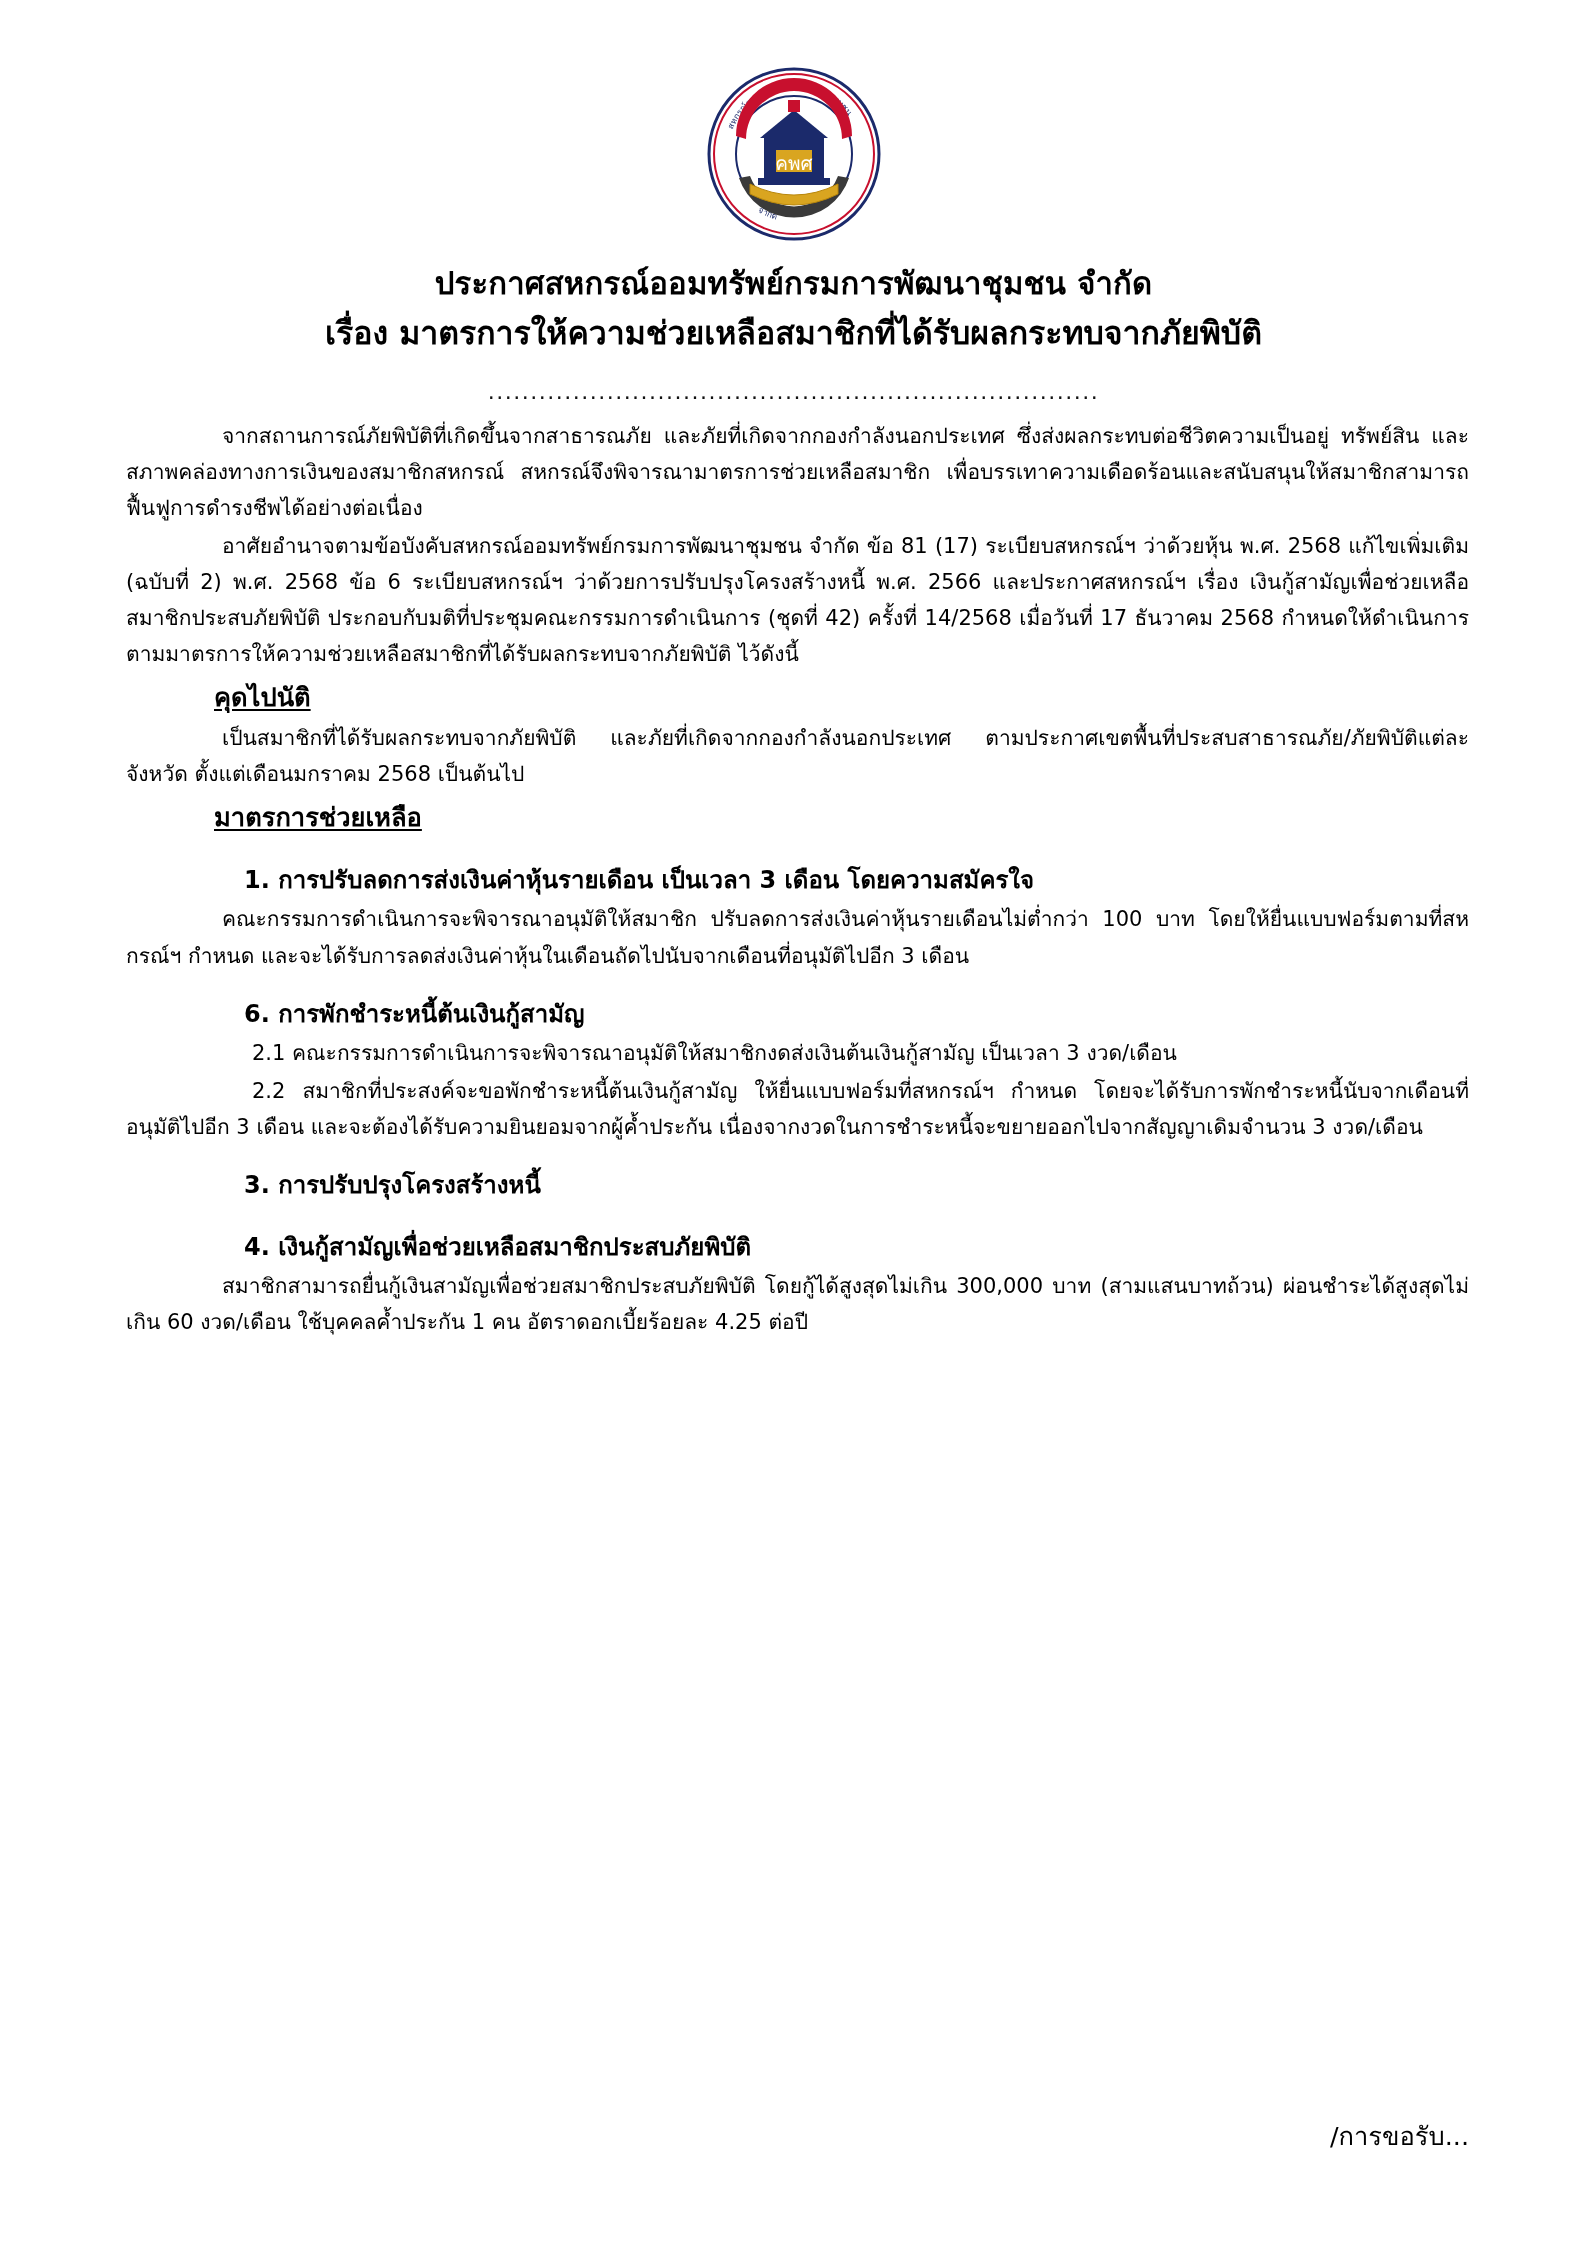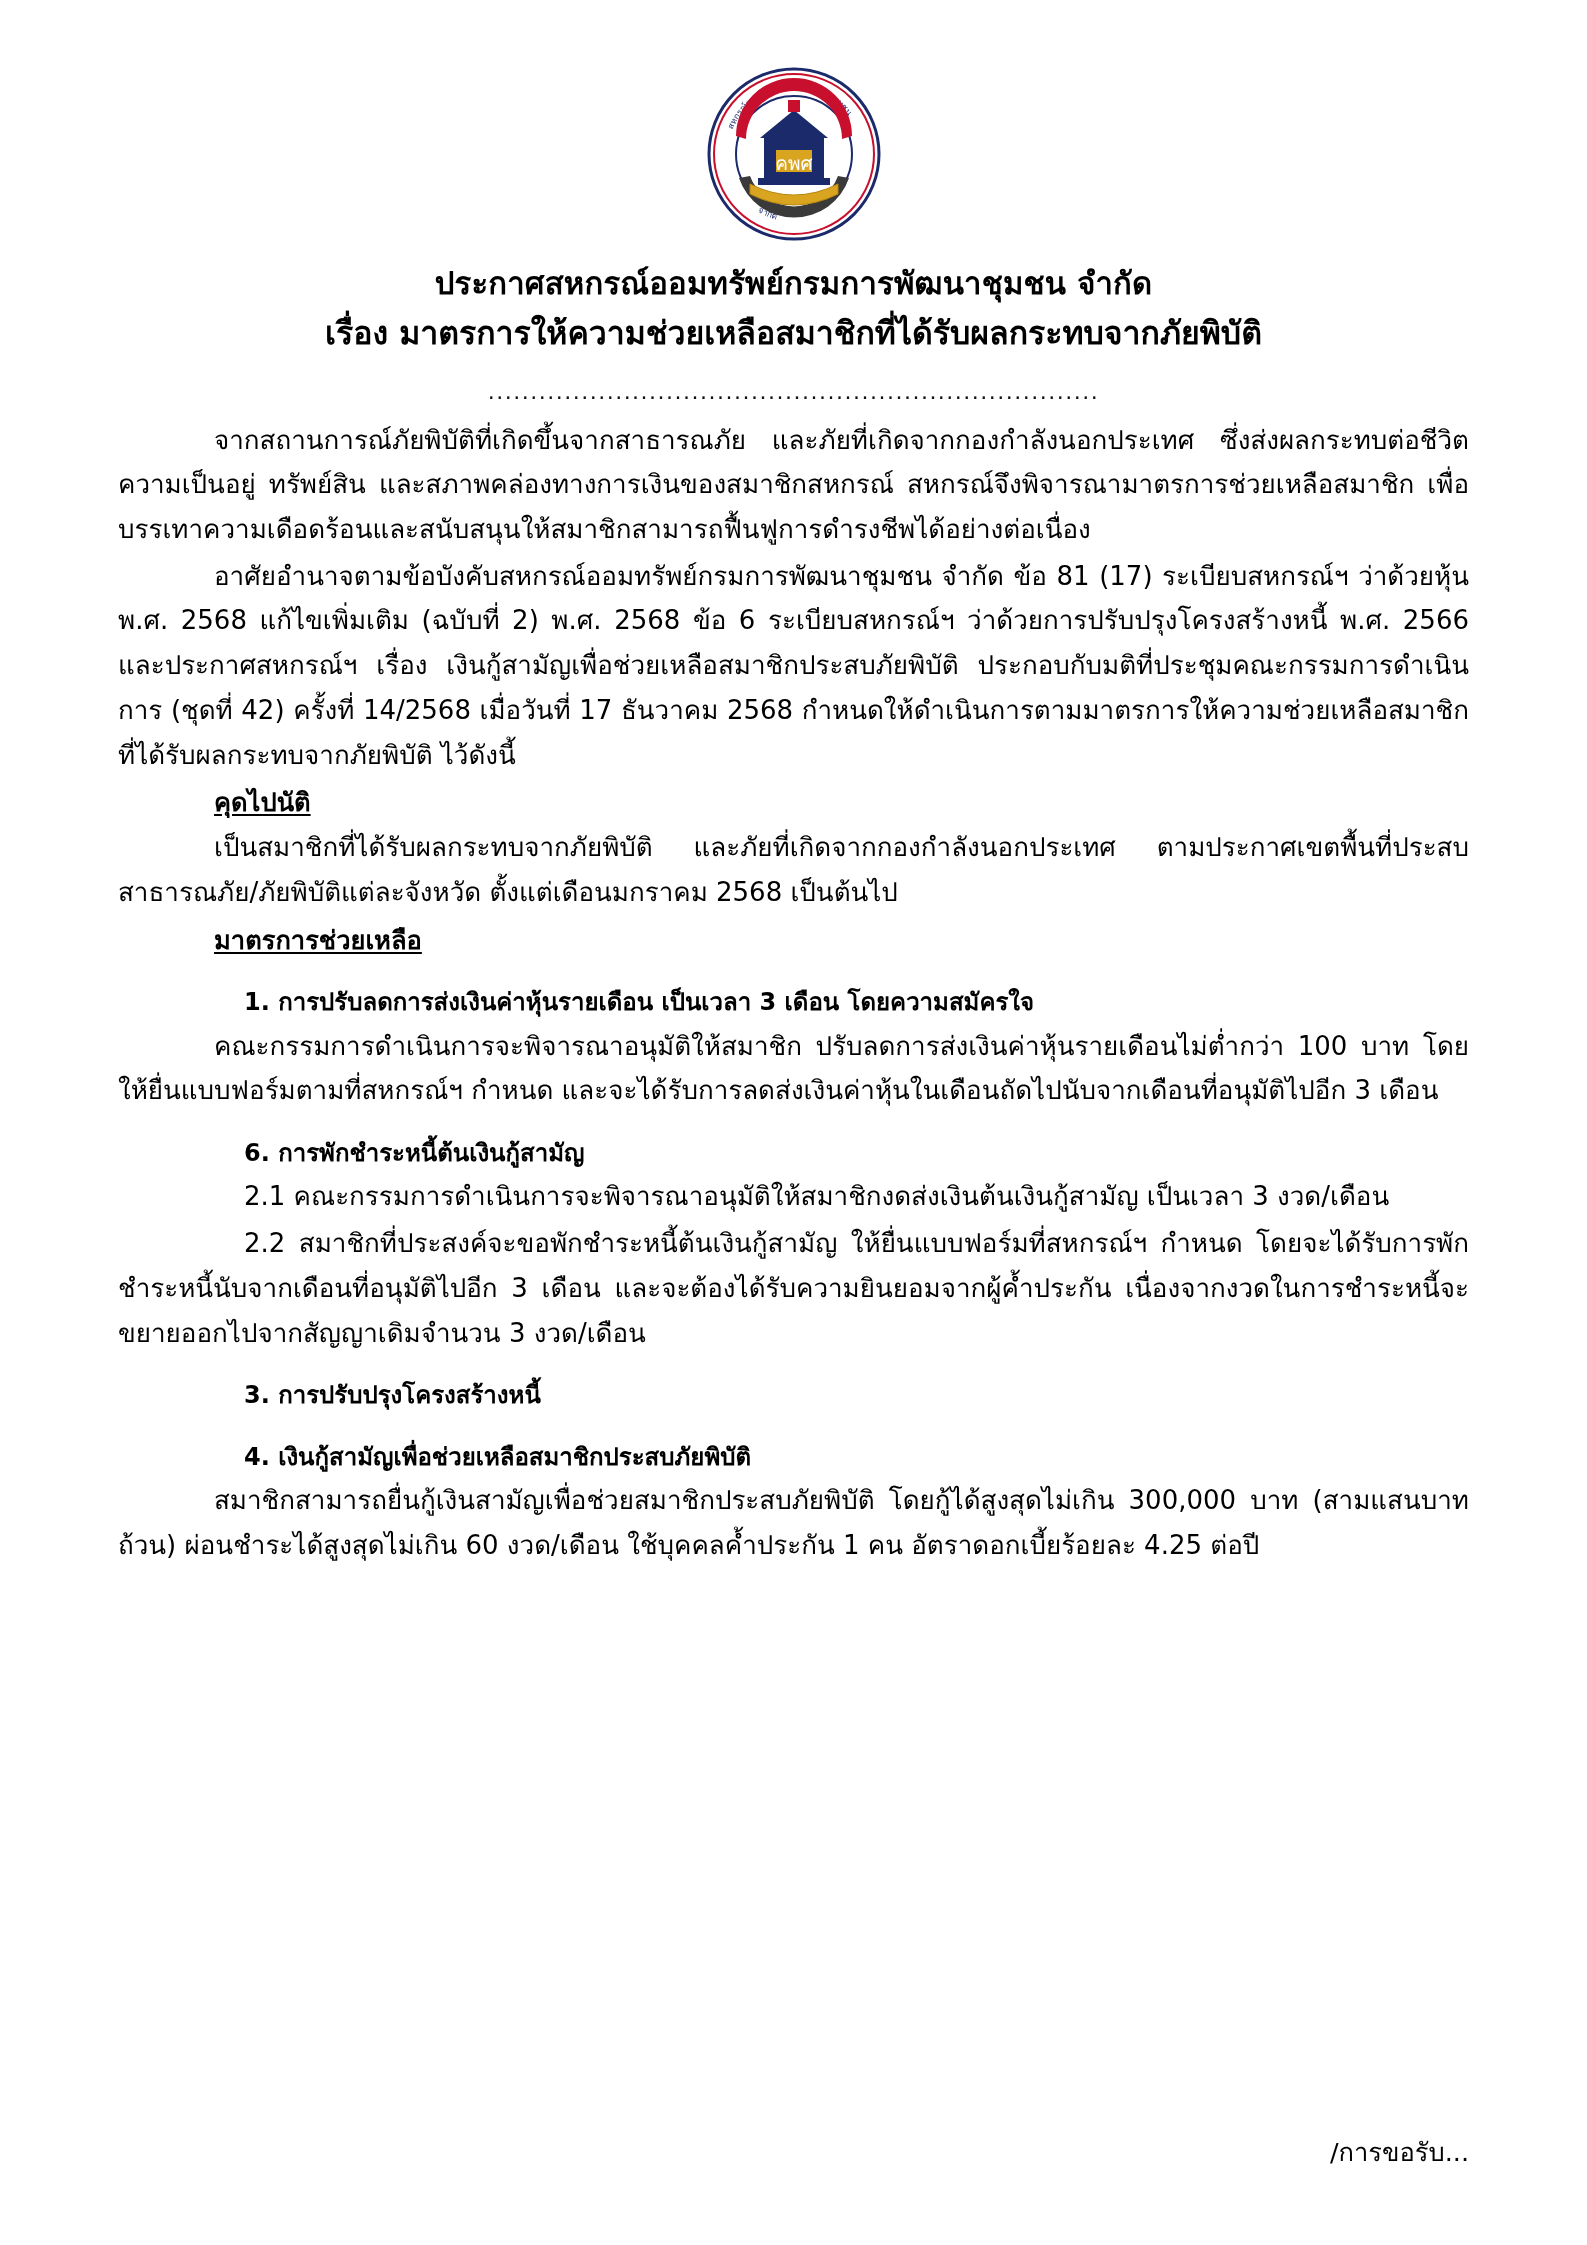--- a/index.html
+++ b/index.html
@@ -55,23 +55,23 @@
     text-align: center;
     font-size: 22px;
     letter-spacing: 1.5px;
     margin-top: 22px;
     margin-bottom: 14px;
     color: #111;
   }
 
   
   p.body {
-    font-size: 26px;
+    font-size: 21px;
     line-height: 1.72;
-    margin: 0 0 2px 0;
+    margin: 0 0 2px 8px;
     text-align: justify;
     text-justify: inter-word;
     text-indent: 96px;
   }
   p.body.indent-sm { text-indent: 70px; }
 
   .section-head {
     font-size: 25.5px;
     font-weight: bold;
     line-height: 1.72;
@@ -86,21 +86,21 @@
     font-size: 24px;
     font-weight: bold;
     line-height: 1.72;
     margin: 20px 0 0 0;
     text-indent: 126px;
   }
 
   .footer-note {
     position: absolute;
     right: 118px;
-    bottom: 73px;
+    bottom: 89px;
     font-size: 25.5px;
   }
 </style>
 </head>
 <body>
 
 <div class="page">
 
   <div class="logo-wrap">
     <div class="logo">

